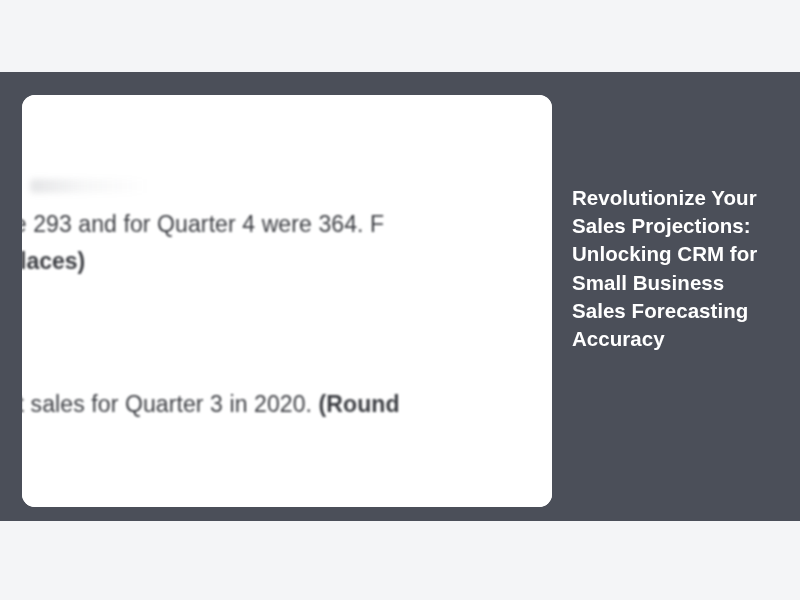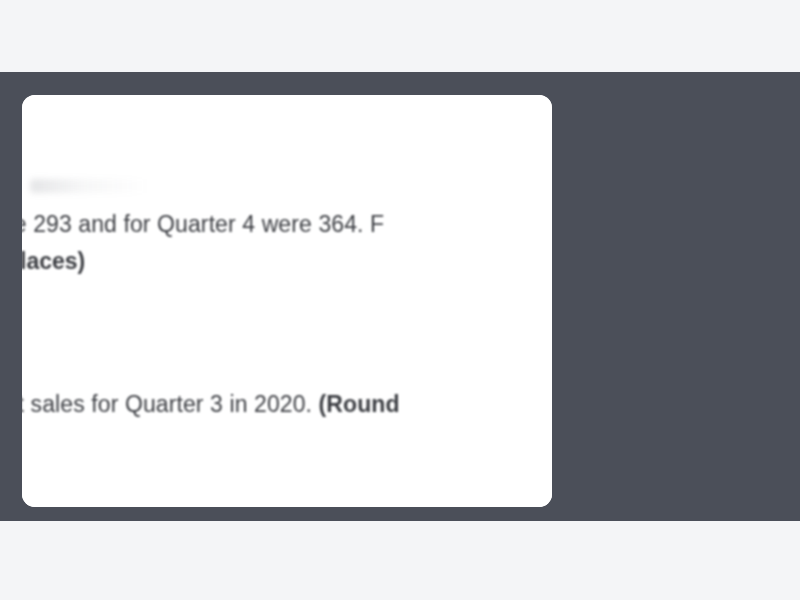--- a/index.html
+++ b/index.html
@@ -142,17 +142,18 @@
 
           <div class="doc-text doc-line-1">re 293 and for Quarter 4 were 364.  F</div>
 
           <div class="doc-text doc-line-2">places)</div>
 
           <div class="doc-text doc-line-3"><span>st sales for Quarter 3 in 2020. </span><span class="emph">(Round</span></div>
 
         </div>
       </div>
 
+      <h1 class="headline">Revolutionize Your Sales Projections: Unlocking CRM for Small Business Sales Forecasting Accuracy</h1>
 
     </div>
   </div>
 
 </div>
 
 </body></html>

